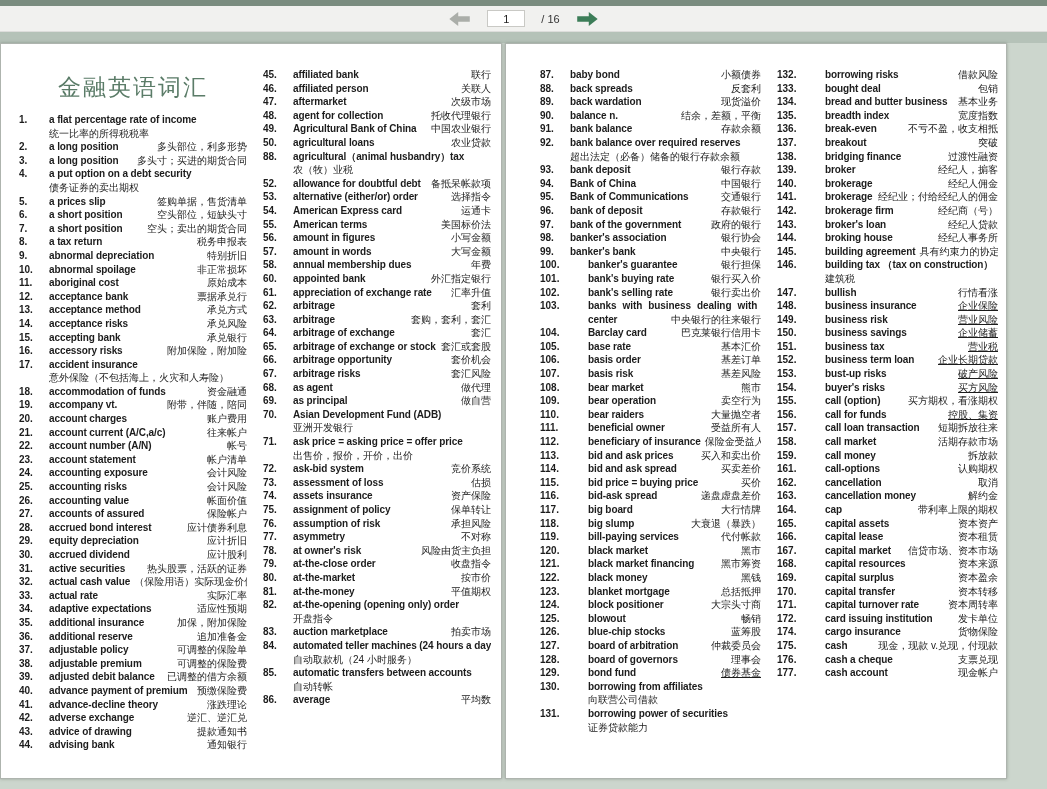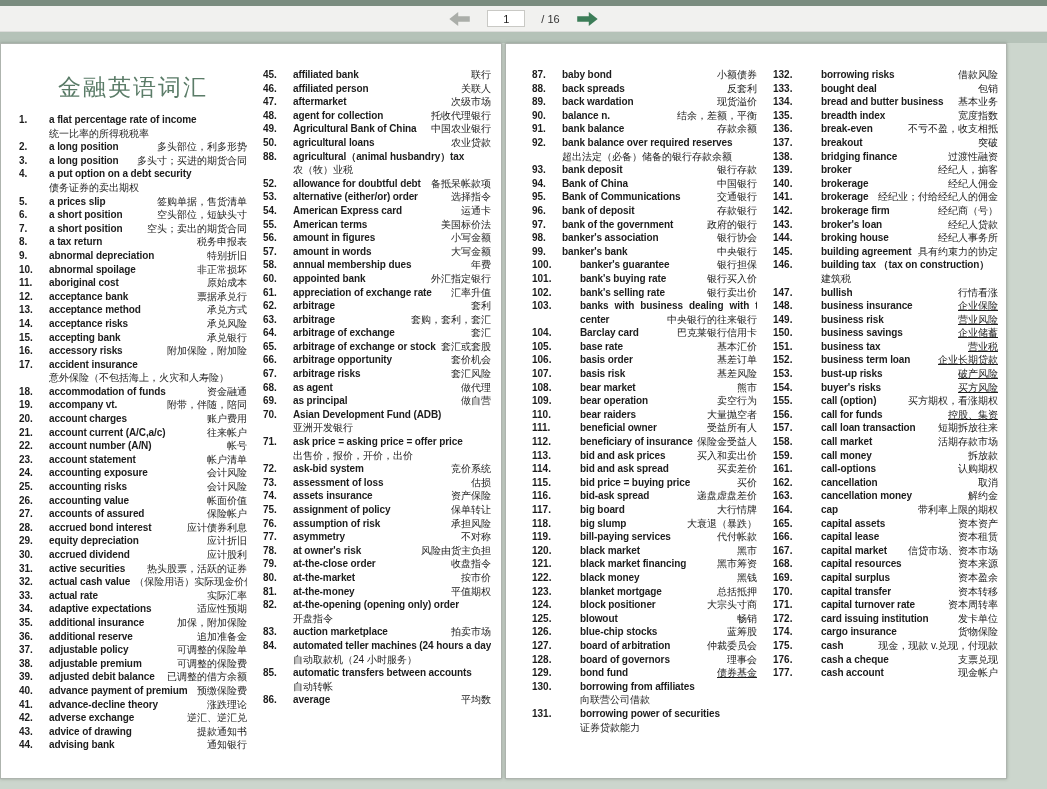--- a/index.html
+++ b/index.html
@@ -14,21 +14,21 @@
                 text-align:center; font-size:11px; color:#222; font-family:inherit; }
   .page-total { font-size:11px; color:#333; }
   .band { height:11px; background:#b5c2b8; }
 
   .viewer { height:744px; display:flex; justify-content:flex-start; }
   .spread { display:flex; gap:3px; }
   .page { width:502px; height:736px; background:#fff; border:1px solid #aeb4ae;
           box-shadow:0 0 3px rgba(60,70,60,.35); }
   .page-inner { display:flex; gap:16px; height:100%; }
   .page--left .page-inner  { padding:24px 10px 0 18px; }
-  .page--right .page-inner { padding:24px 8px 0 26px; }
+  .page--right .page-inner { padding:24px 8px 0 26px;margin-left:8px; }
   .col { flex:1; overflow:hidden; }
 
   .doc-title { text-align:center; font-family:"Liberation Serif","DejaVu Serif",serif;
                font-size:23px; color:#5b7c68; letter-spacing:2px; padding:4px 0 10px 0; }
 
   .entry { font-size:10px; line-height:13.6px; color:#1c1c1c; }
   .eline { display:flex; align-items:baseline; }
   .num { flex:0 0 30px; font-weight:700; }
   .num.wide { flex:0 0 48px; }
   .en { font-weight:700; white-space:nowrap; letter-spacing:-0.1px; }

